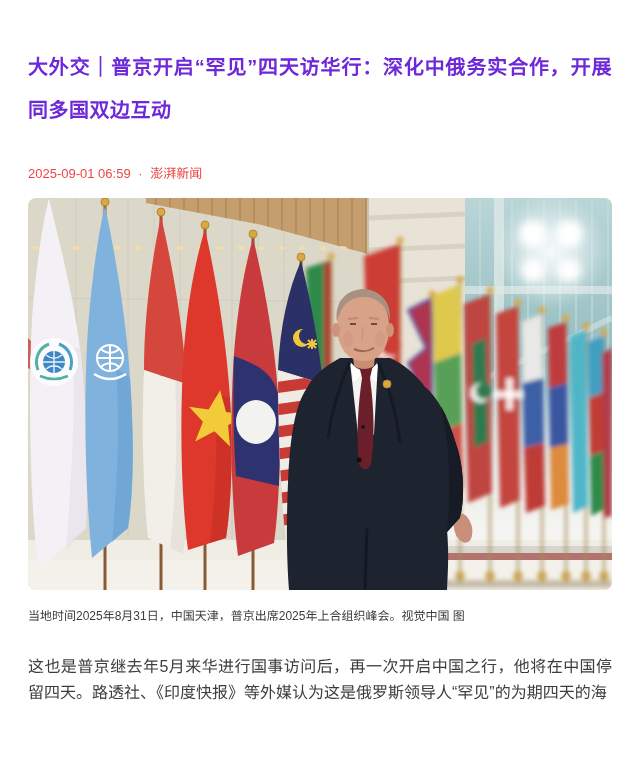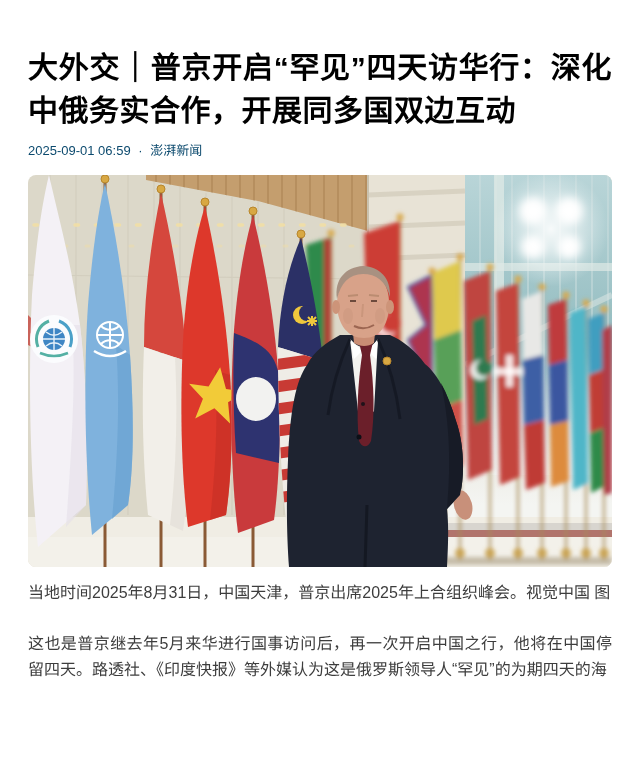--- a/index.html
+++ b/index.html
@@ -2,37 +2,37 @@
 <html lang="zh-CN"><head>
 <meta charset="utf-8">
 <style>
   html,body{margin:0;padding:0;}
   body{
     width:640px;height:783px;overflow:hidden;background:#ffffff;
     font-family:"Liberation Sans","DejaVu Sans",sans-serif;
   }
   .article{padding:0 28px;width:584px;}
   .title{
-    margin:46px 0 0;font-size:30px;line-height:43px;font-weight:700;
-    color:#000000;letter-spacing:0.5px;text-align:justify;
-  }
-  .meta{margin-top:11px;font-size:13px;line-height:16px;color:#0c4a6e;}
+    margin:46px 0 0;font-size:20px;line-height:43px;font-weight:700;
+    color:#6d28d9;letter-spacing:0.5px;text-align:justify;
+  }
+  .meta{margin-top:34px;font-size:13px;line-height:16px;color:#ef4444;}
   .meta span{margin-right:4px;}
   .para{
     margin:32px 0 0;font-size:16px;line-height:26px;color:#3d3d3d;
     text-align:justify;word-break:break-all;
   }
   .para.second{margin-top:26px;}
   figure{margin:16px 0 0;padding:0;}
   .photo-wrap{
     width:584px;height:392px;border-radius:8px;overflow:hidden;display:block;
   }
   .photo-wrap svg{display:block;width:584px;height:392px;}
   figcaption{
-    margin-top:14px;font-size:16px;line-height:24px;color:#3d3d3d;
+    margin-top:14px;font-size:12px;line-height:24px;color:#3d3d3d;
     text-align:justify;
   }
 </style>
 </head>
 <body>
 
 <div class="article">
 
   <h1 class="title">大外交｜普京开启“罕见”四天访华行：深化中俄务实合作，开展同多国双边互动</h1>
 

